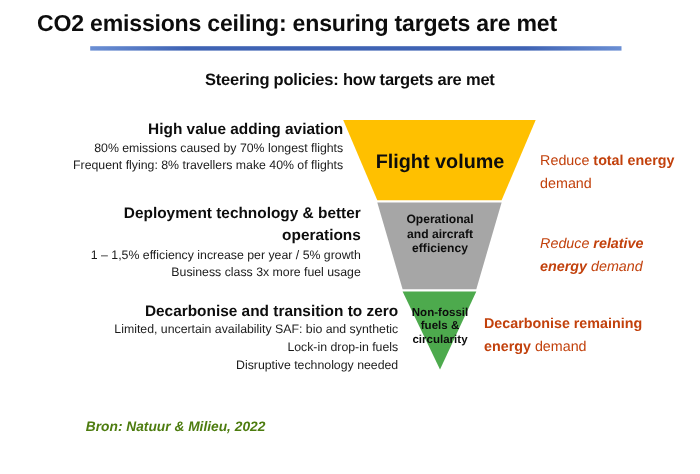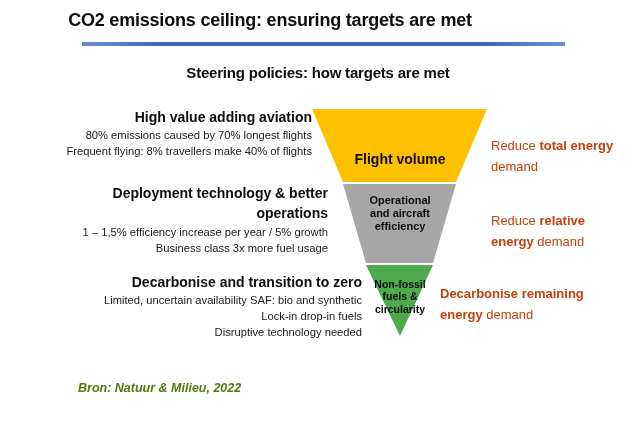--- a/index.html
+++ b/index.html
@@ -19,21 +19,21 @@
     overflow: hidden;
   }
 
   
   .slide-title {
     position: absolute;
     left: 0;
     top: 10px;
     width: 540px;
     text-align: center;
-    font-size: 18px;
+    font-size: 21px;
     font-weight: bold;
     letter-spacing: -0.2px;
     color: #0d0d0d;
   }
   .title-rule {
     position: absolute;
     left: 82px;
     top: 42px;
     width: 483px;
     height: 4px;
@@ -64,22 +64,21 @@
     position: absolute;
     text-align: center;
     font-weight: bold;
     color: #0d0d0d;
     line-height: 1.18;
   }
   .fl-top {
     left: 312px;
     top: 137px;
     width: 176px;
-    font-size: 14px;
-    margin-top: 14px;
+    font-size: 18px;
   }
   .fl-mid {
     left: 336px;
     top: 194px;
     width: 128px;
     font-size: 11px;
   }
   .fl-bot {
     left: 348px;
     top: 278px;
@@ -111,21 +110,21 @@
   
   .right-block {
     position: absolute;
     text-align: left;
     font-size: 13px;
     line-height: 1.62;
     color: #c2410c;
   }
   .right-block b { font-weight: bold; }
   #right-1 { left: 491px; top: 135px; width: 140px; }
-  #right-2 { left: 491px; top: 210px; width: 140px; }
+  #right-2 { left: 491px; top: 210px; width: 140px; font-style: italic; }
   #right-3 { left: 440px; top: 283px; width: 196px; }
 
   
   .source {
     position: absolute;
     left: 78px;
     top: 381px;
     font-size: 12.5px;
     font-style: italic;
     font-weight: bold;

